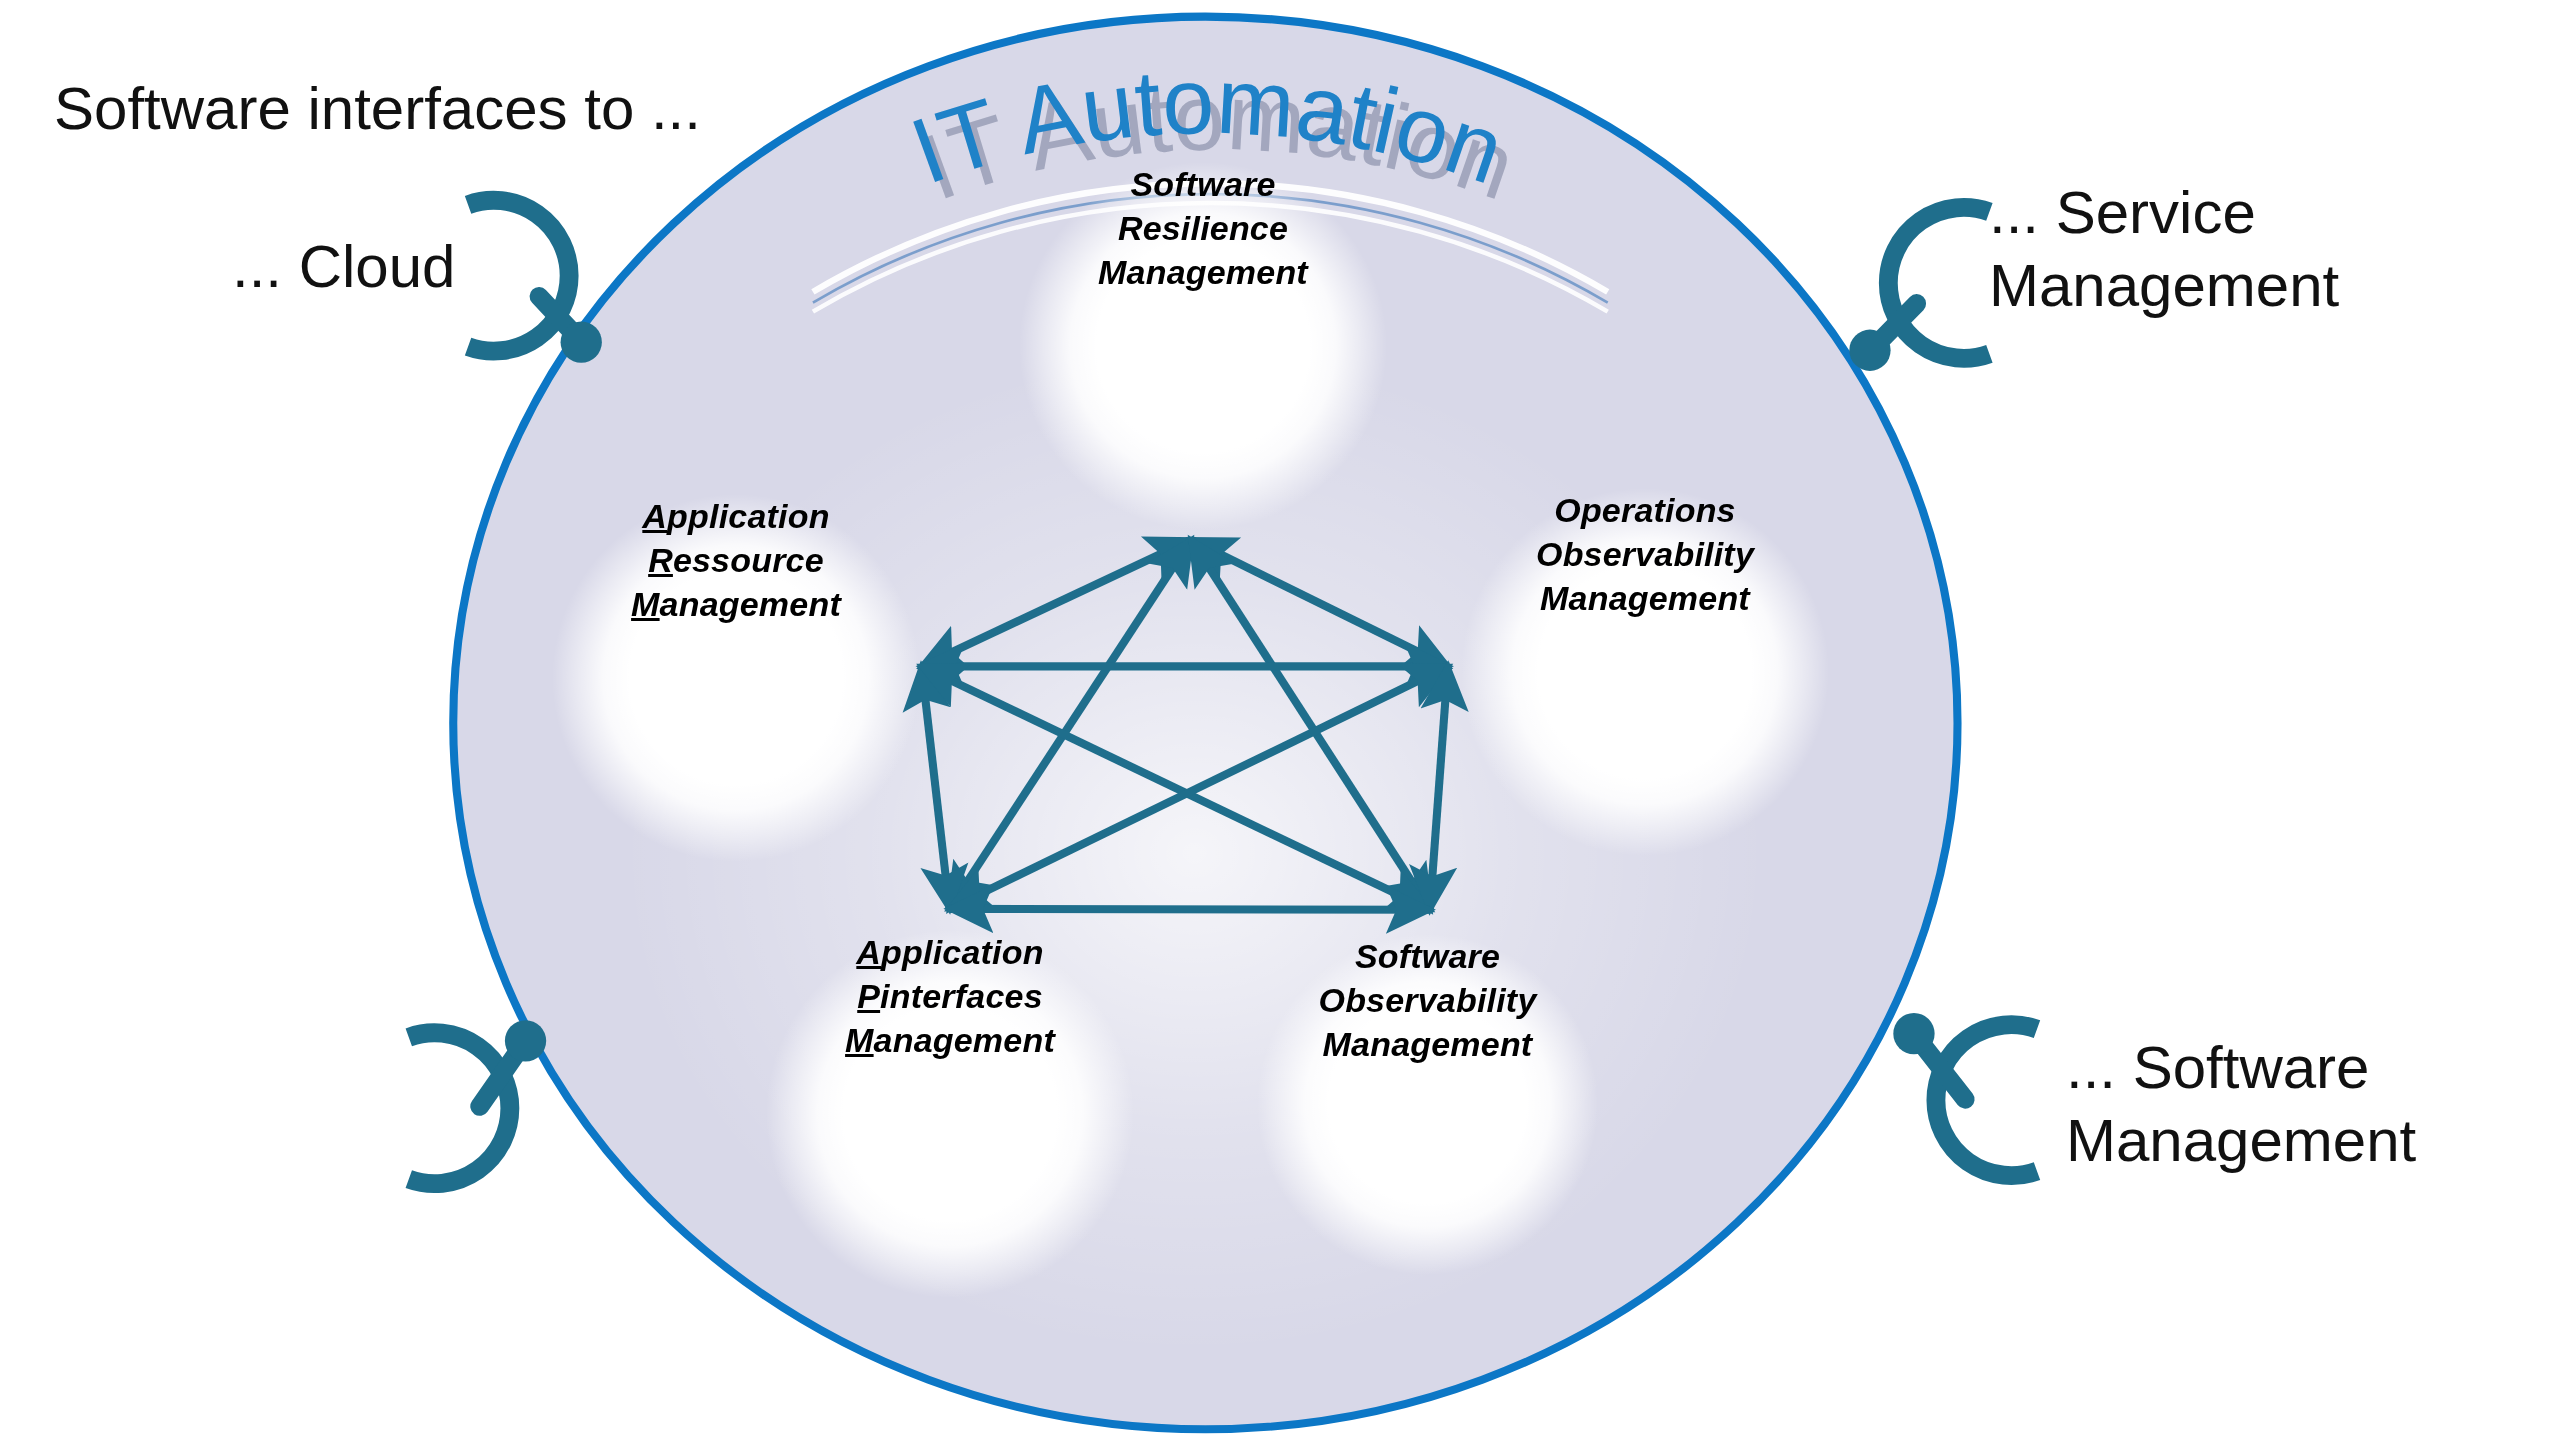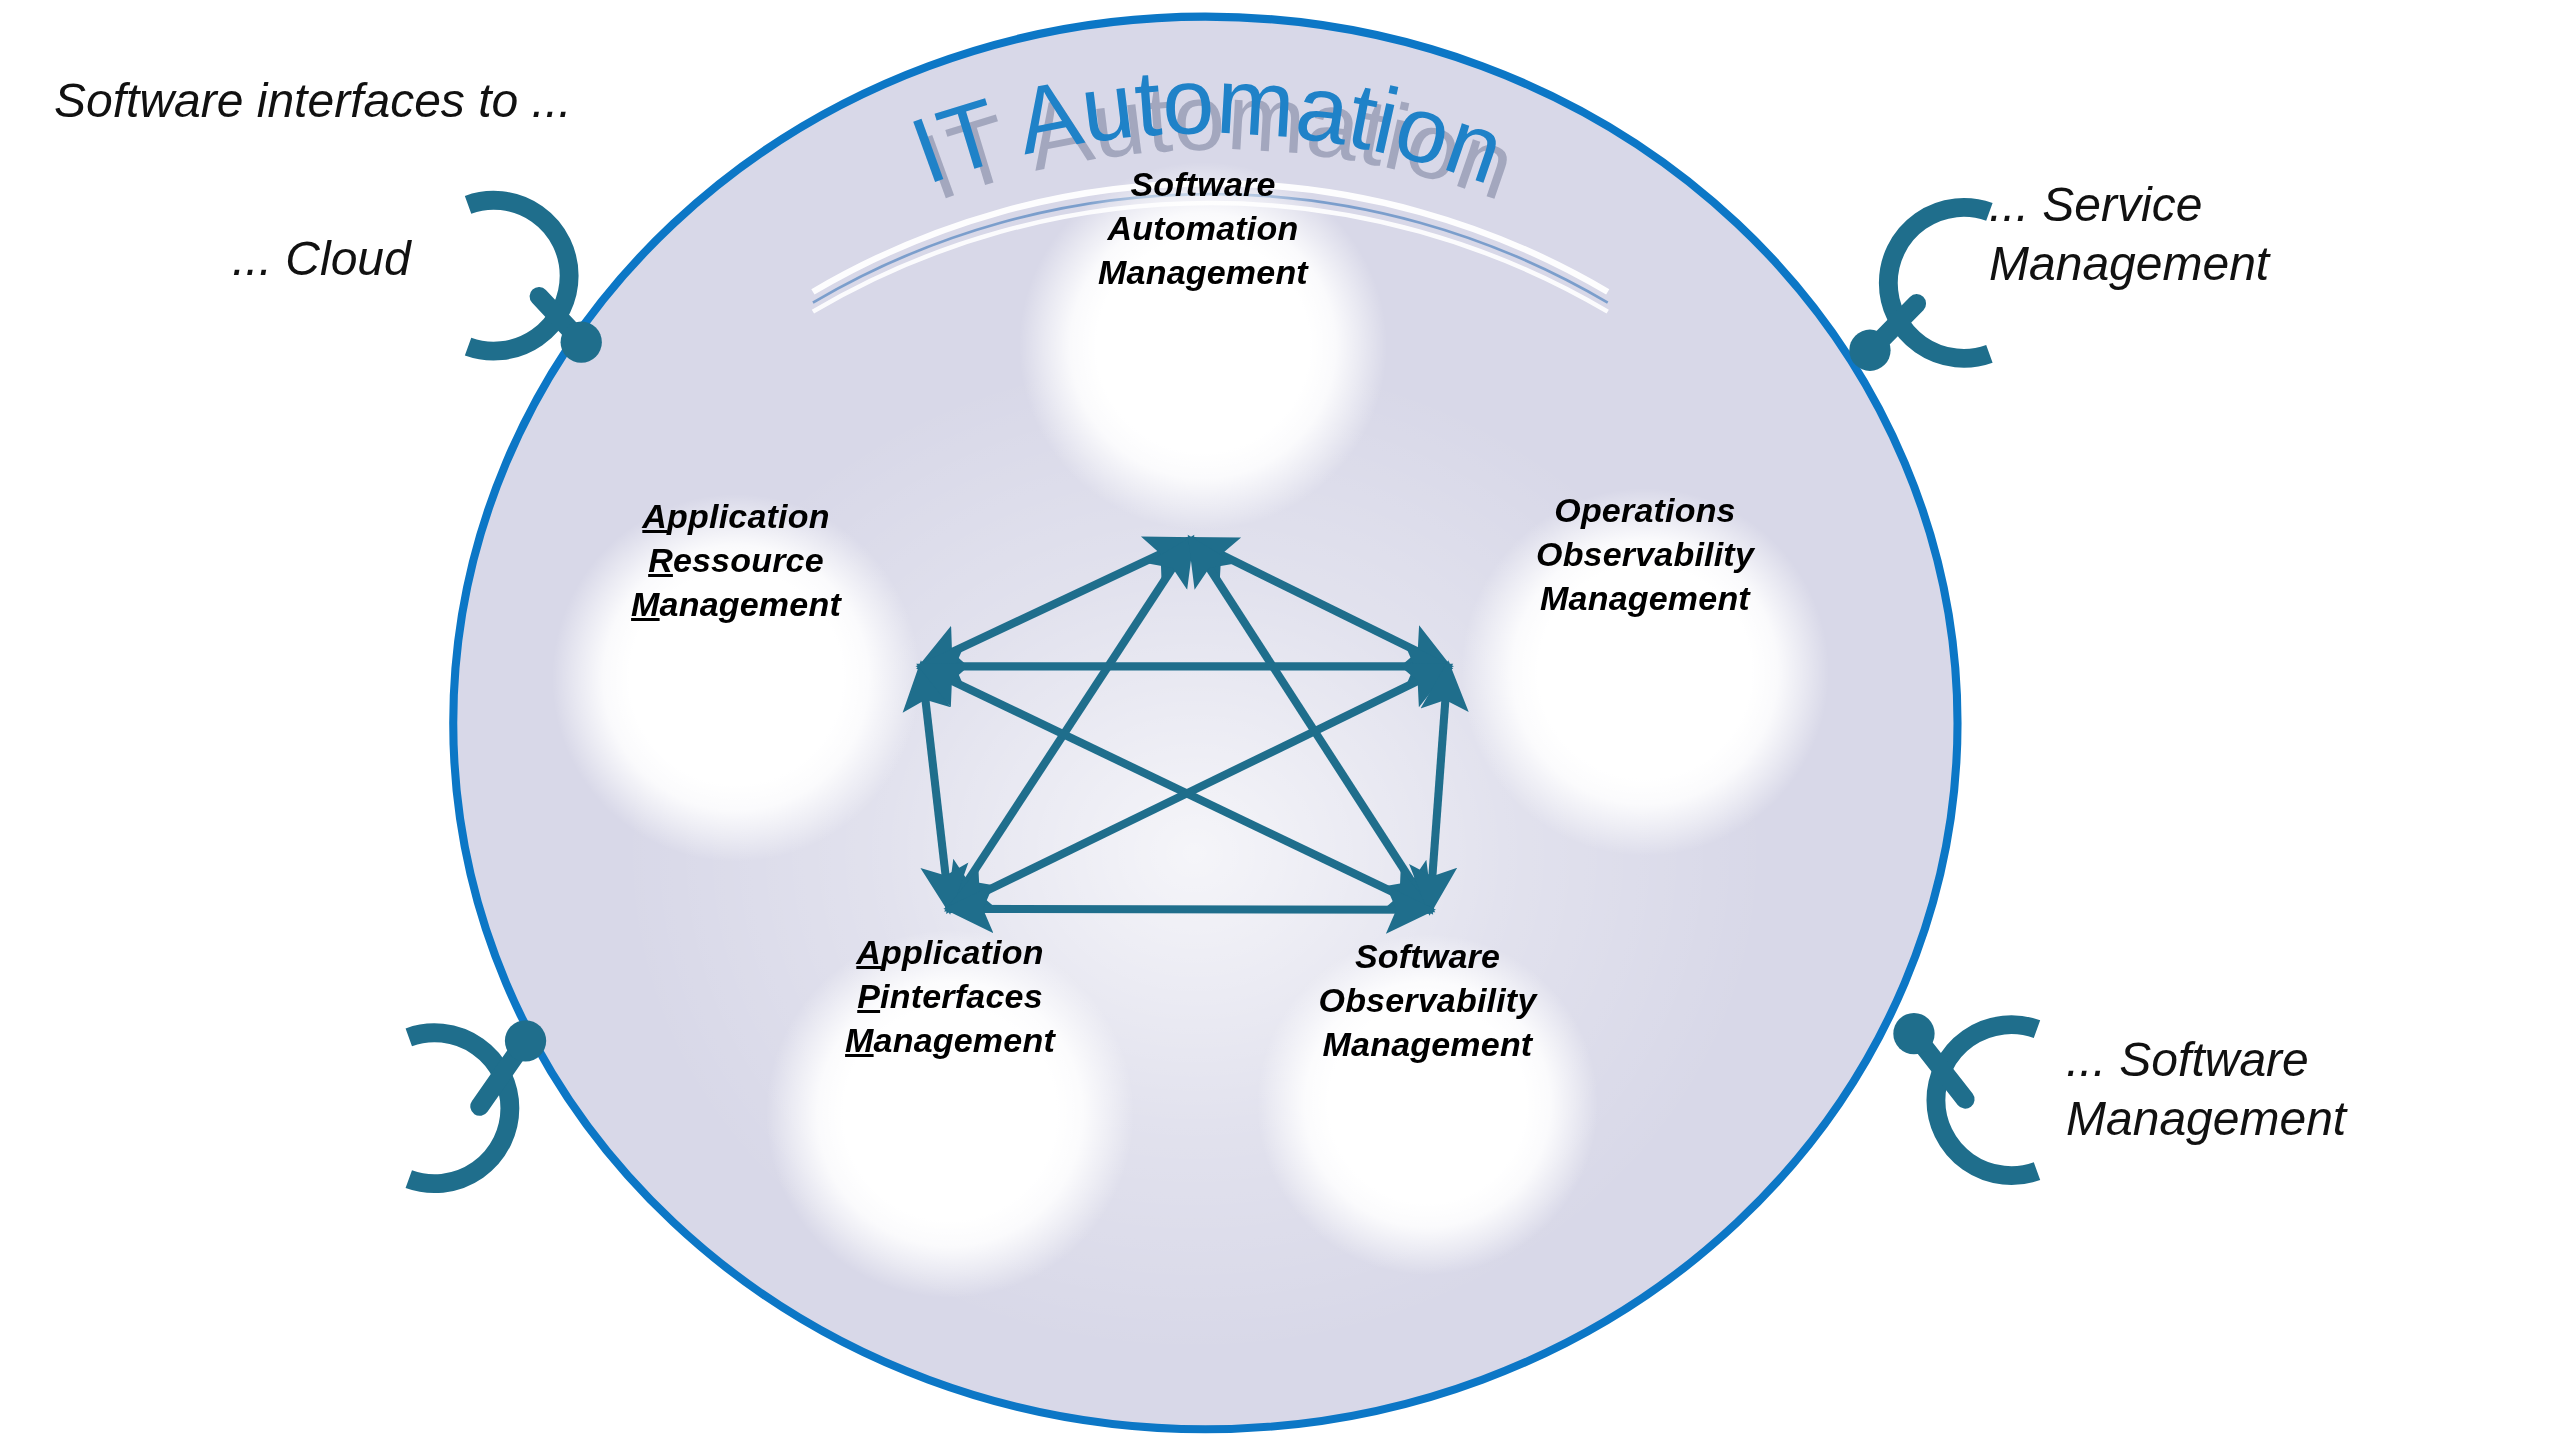--- a/index.html
+++ b/index.html
@@ -6,21 +6,21 @@
   body{width:2576px;height:1445px;overflow:hidden;font-family:"Liberation Sans",sans-serif;}
   #stage{position:relative;width:2576px;height:1445px;background:#ffffff;}
   svg.layer{position:absolute;left:0;top:0;width:2576px;height:1445px;overflow:visible;}
 
   .bubble{position:absolute;display:flex;align-items:flex-start;justify-content:center;
           text-align:center;border-radius:50%;
           background:radial-gradient(closest-side,#ffffff 0%,#ffffff 58%,rgba(255,255,255,0.88) 72%,rgba(255,255,255,0.45) 86%,rgba(255,255,255,0) 100%);}
   .bubble .txt{font-weight:bold;font-style:italic;color:#000000;line-height:1.30;font-size:34px;letter-spacing:0.2px;}
   .bubble .txt u{text-decoration:underline;text-underline-offset:1.8px;}
 
-  .outer-label{position:absolute;font-style:italic;color:#111111;font-size:48px;line-height:1.22;white-space:pre-line;}
+  .outer-label{position:absolute;color:#111111;font-size:60px;line-height:1.22;white-space:pre-line;}
   text.arc-title{font-size:104px;fill:#1f82c8;font-family:"Liberation Sans",sans-serif;font-weight:normal;}
   text.arc-title-shadow{font-size:104px;fill:rgba(90,100,130,0.42);font-family:"Liberation Sans",sans-serif;}
 </style>
 </head>
 <body>
 
 <div id="stage">
 
   <svg class="layer" viewBox="0 0 2868 1609">
     <defs>
@@ -71,21 +71,21 @@
     <g>
       <path d="M 2268 1146 A 84 84 0 1 0 2268 1304" fill="none" stroke="#1f6e8c" stroke-width="21" stroke-linecap="butt"></path>
       <line x1="2188" y1="1224" x2="2134" y2="1155" stroke="#1f6e8c" stroke-width="21" stroke-linecap="round"></line>
       <circle cx="2131" cy="1151" r="23" fill="#1f6e8c"></circle>
     </g>
   </svg>
 
   <div class="bubble" style="left:1019px;top:162px;width:368px;height:368px;">
     <div class="txt">
       <div>Software</div>
-      <div>Automation</div>
+      <div>Resilience</div>
       <div>Management</div>
     </div>
   </div>
 
   <div class="bubble" style="left:552px;top:494px;width:368px;height:368px;">
     <div class="txt">
       <div><u>A</u><span>pplication</span></div>
       <div><u>R</u><span>essource</span></div>
       <div><u>M</u><span>anagement</span></div>
     </div>

